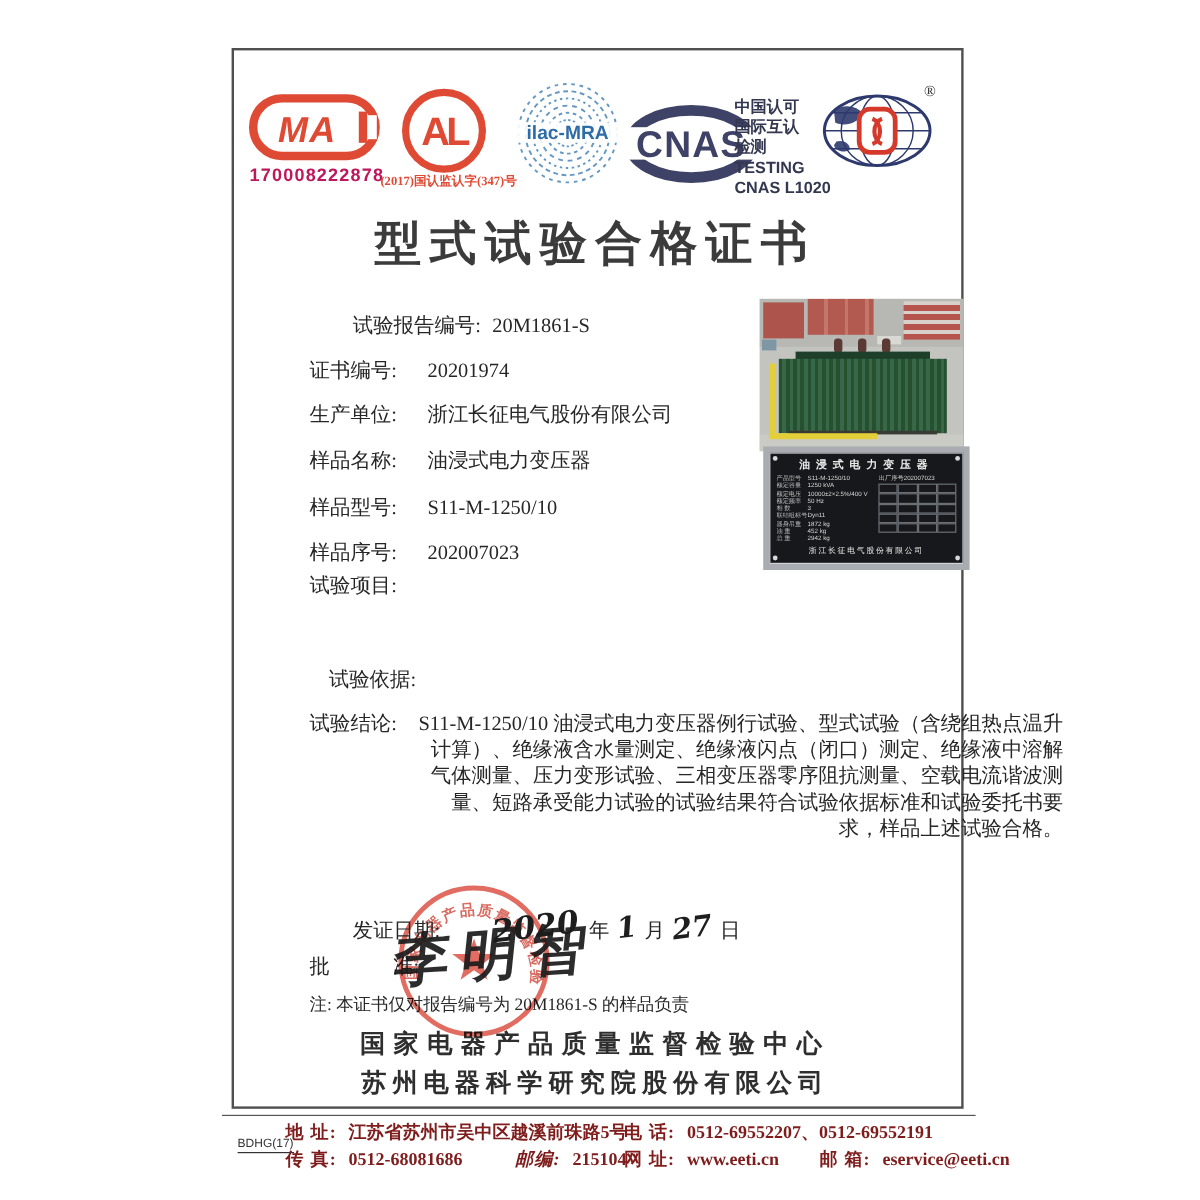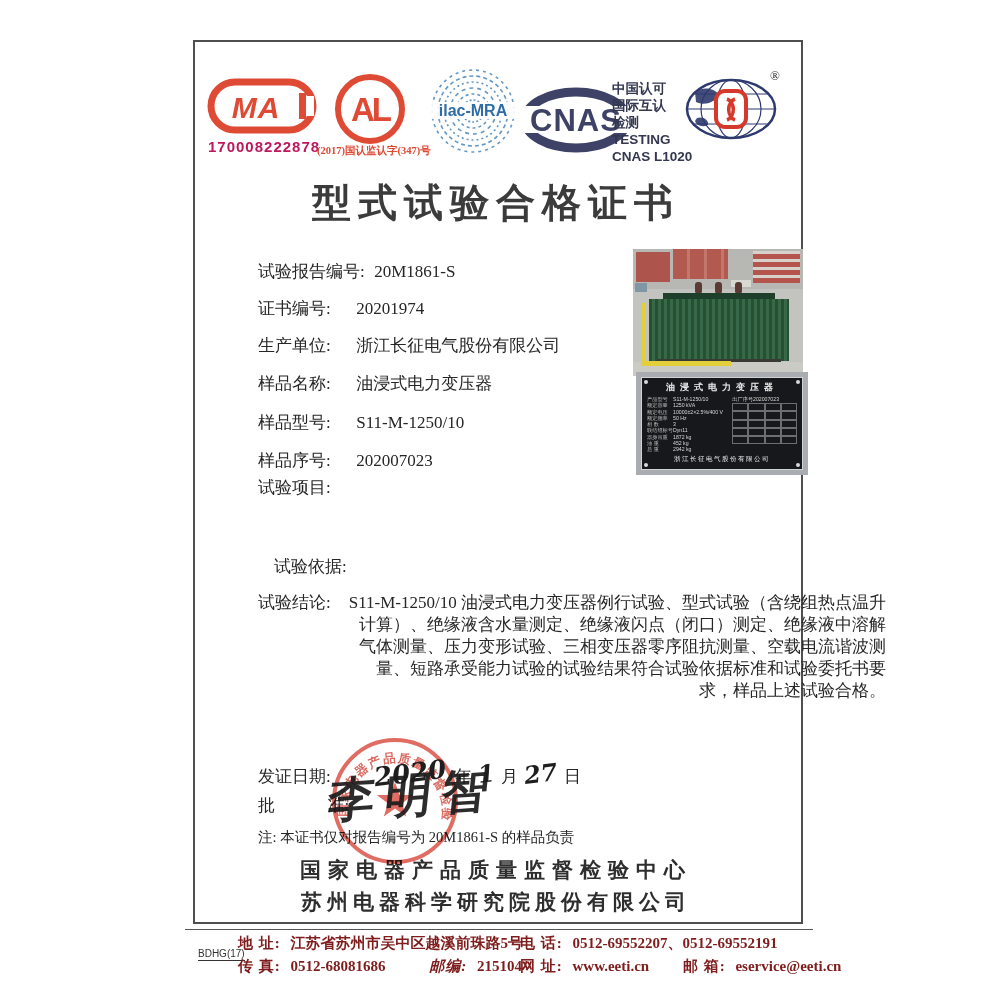--- a/index.html
+++ b/index.html
@@ -19,21 +19,21 @@
   .reg-mark{position:absolute;left:770px;top:68px;font-size:13px;color:#333;}
 
   
   .title{position:absolute;left:193px;top:176px;width:606px;text-align:center;
          font-family:"Liberation Sans",sans-serif;font-weight:bold;font-size:39px;
          letter-spacing:7px;color:#3b3b3b;}
 
   
   .row{position:absolute;left:258px;font-size:17px;color:#262626;white-space:nowrap;}
   .row .lbl{display:inline-block;min-width:94px;}
-  .row .lbl.wide{min-width:112px;}
+  .row .lbl.wide{min-width:112px;margin-left:36px;}
   .para{position:absolute;left:258px;width:540px;font-size:17px;line-height:22px;
         color:#262626;padding-left:88px;}
   .para .plbl{float:left;margin-left:-88px;}
 
   
   .hand{display:inline-block;font-family:"DejaVu Serif",serif;font-style:italic;font-weight:bold;
         color:#1e1e1e;transform:rotate(-7deg);}
   .sig{position:absolute;left:328px;top:764px;font-size:47px;font-weight:bold;color:#1b1b1b;
        letter-spacing:10px;transform:rotate(-4deg) skewX(-10deg);z-index:7;opacity:.92;}
   .note{position:absolute;left:258px;top:828px;font-size:14.5px;color:#262626;}

